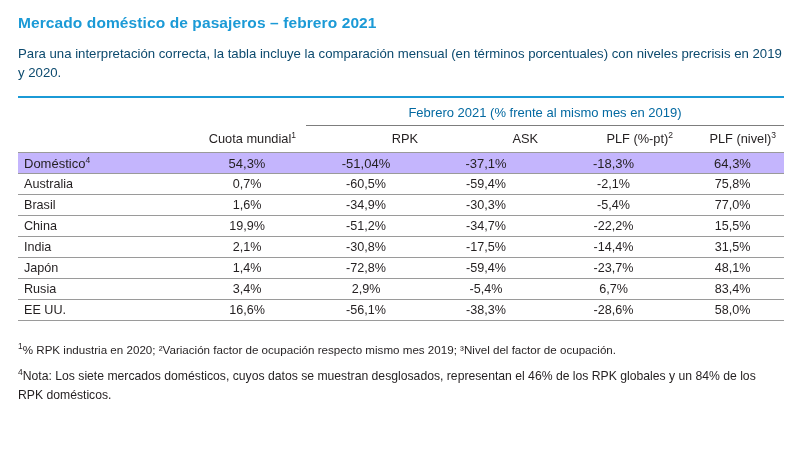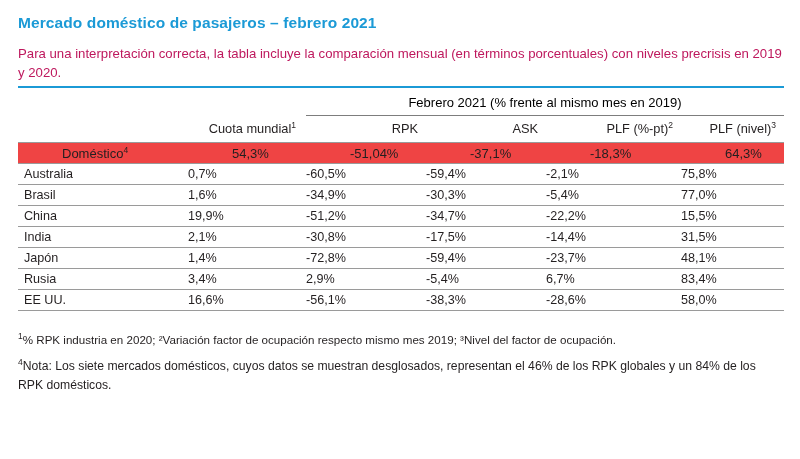--- a/index.html
+++ b/index.html
@@ -24,22 +24,22 @@
   .title {
     color: #1b9ad6;
     font-size: 15.5px;
     font-weight: bold;
     letter-spacing: 0.1px;
     margin: 0 0 12px 0;
   }
   .intro {
     font-size: 13.2px;
     line-height: 1.45;
-    color: #be185d;
-    margin: 0 0 4px 0;
+    color: #0c4a6e;
+    margin: 0 0 14px 0;
     max-width: 766px;
   }
   table.data {
     width: 766px;
     border-collapse: collapse;
     font-size: 12.6px;
   }
   table.data td, table.data th {
     padding: 0;
     font-weight: normal;
@@ -47,50 +47,49 @@
   .rule-top td {
     border-top: 2px solid #1b9ad6;
     height: 0;
     line-height: 0;
     font-size: 0;
   }
   .hdr-group {
     text-align: center;
     font-size: 13px;
     padding: 7px 0 5px 0 !important;
-    color: #000000;
+    color: #0369a1;
   }
   .hdr-group-line {
     border-bottom: 1px solid #7d7d7d;
   }
   .hdr-cell {
     font-size: 12.8px;
     padding: 5px 8px 6px 0 !important;
     text-align: right;
     white-space: nowrap;
     margin-top: 28px;
   }
   .hdr-cell.first {
     text-align: right;
     padding-right: 10px !important;
   }
   .row td {
     border-top: 1px solid #9a9a9a;
     padding: 5px 8px 5px 0;
-    text-align: left;
+    text-align: center;
     height: 20px;
   }
   .row td.label {
     text-align: left;
     padding-left: 6px;
   }
   .row.highlight td {
-    background: #ef4444;
+    background: #c4b5fd;
     font-size: 13px;
-    padding-left: 44px;
   }
   .row.last td {
     border-bottom: 1px solid #9a9a9a;
   }
   col.c-label { width: 170px; }
   col.c-share { width: 118px; }
   col.c-rpk   { width: 120px; }
   col.c-ask   { width: 120px; }
   col.c-plfpt { width: 135px; }
   col.c-plfl  { width: 103px; }

